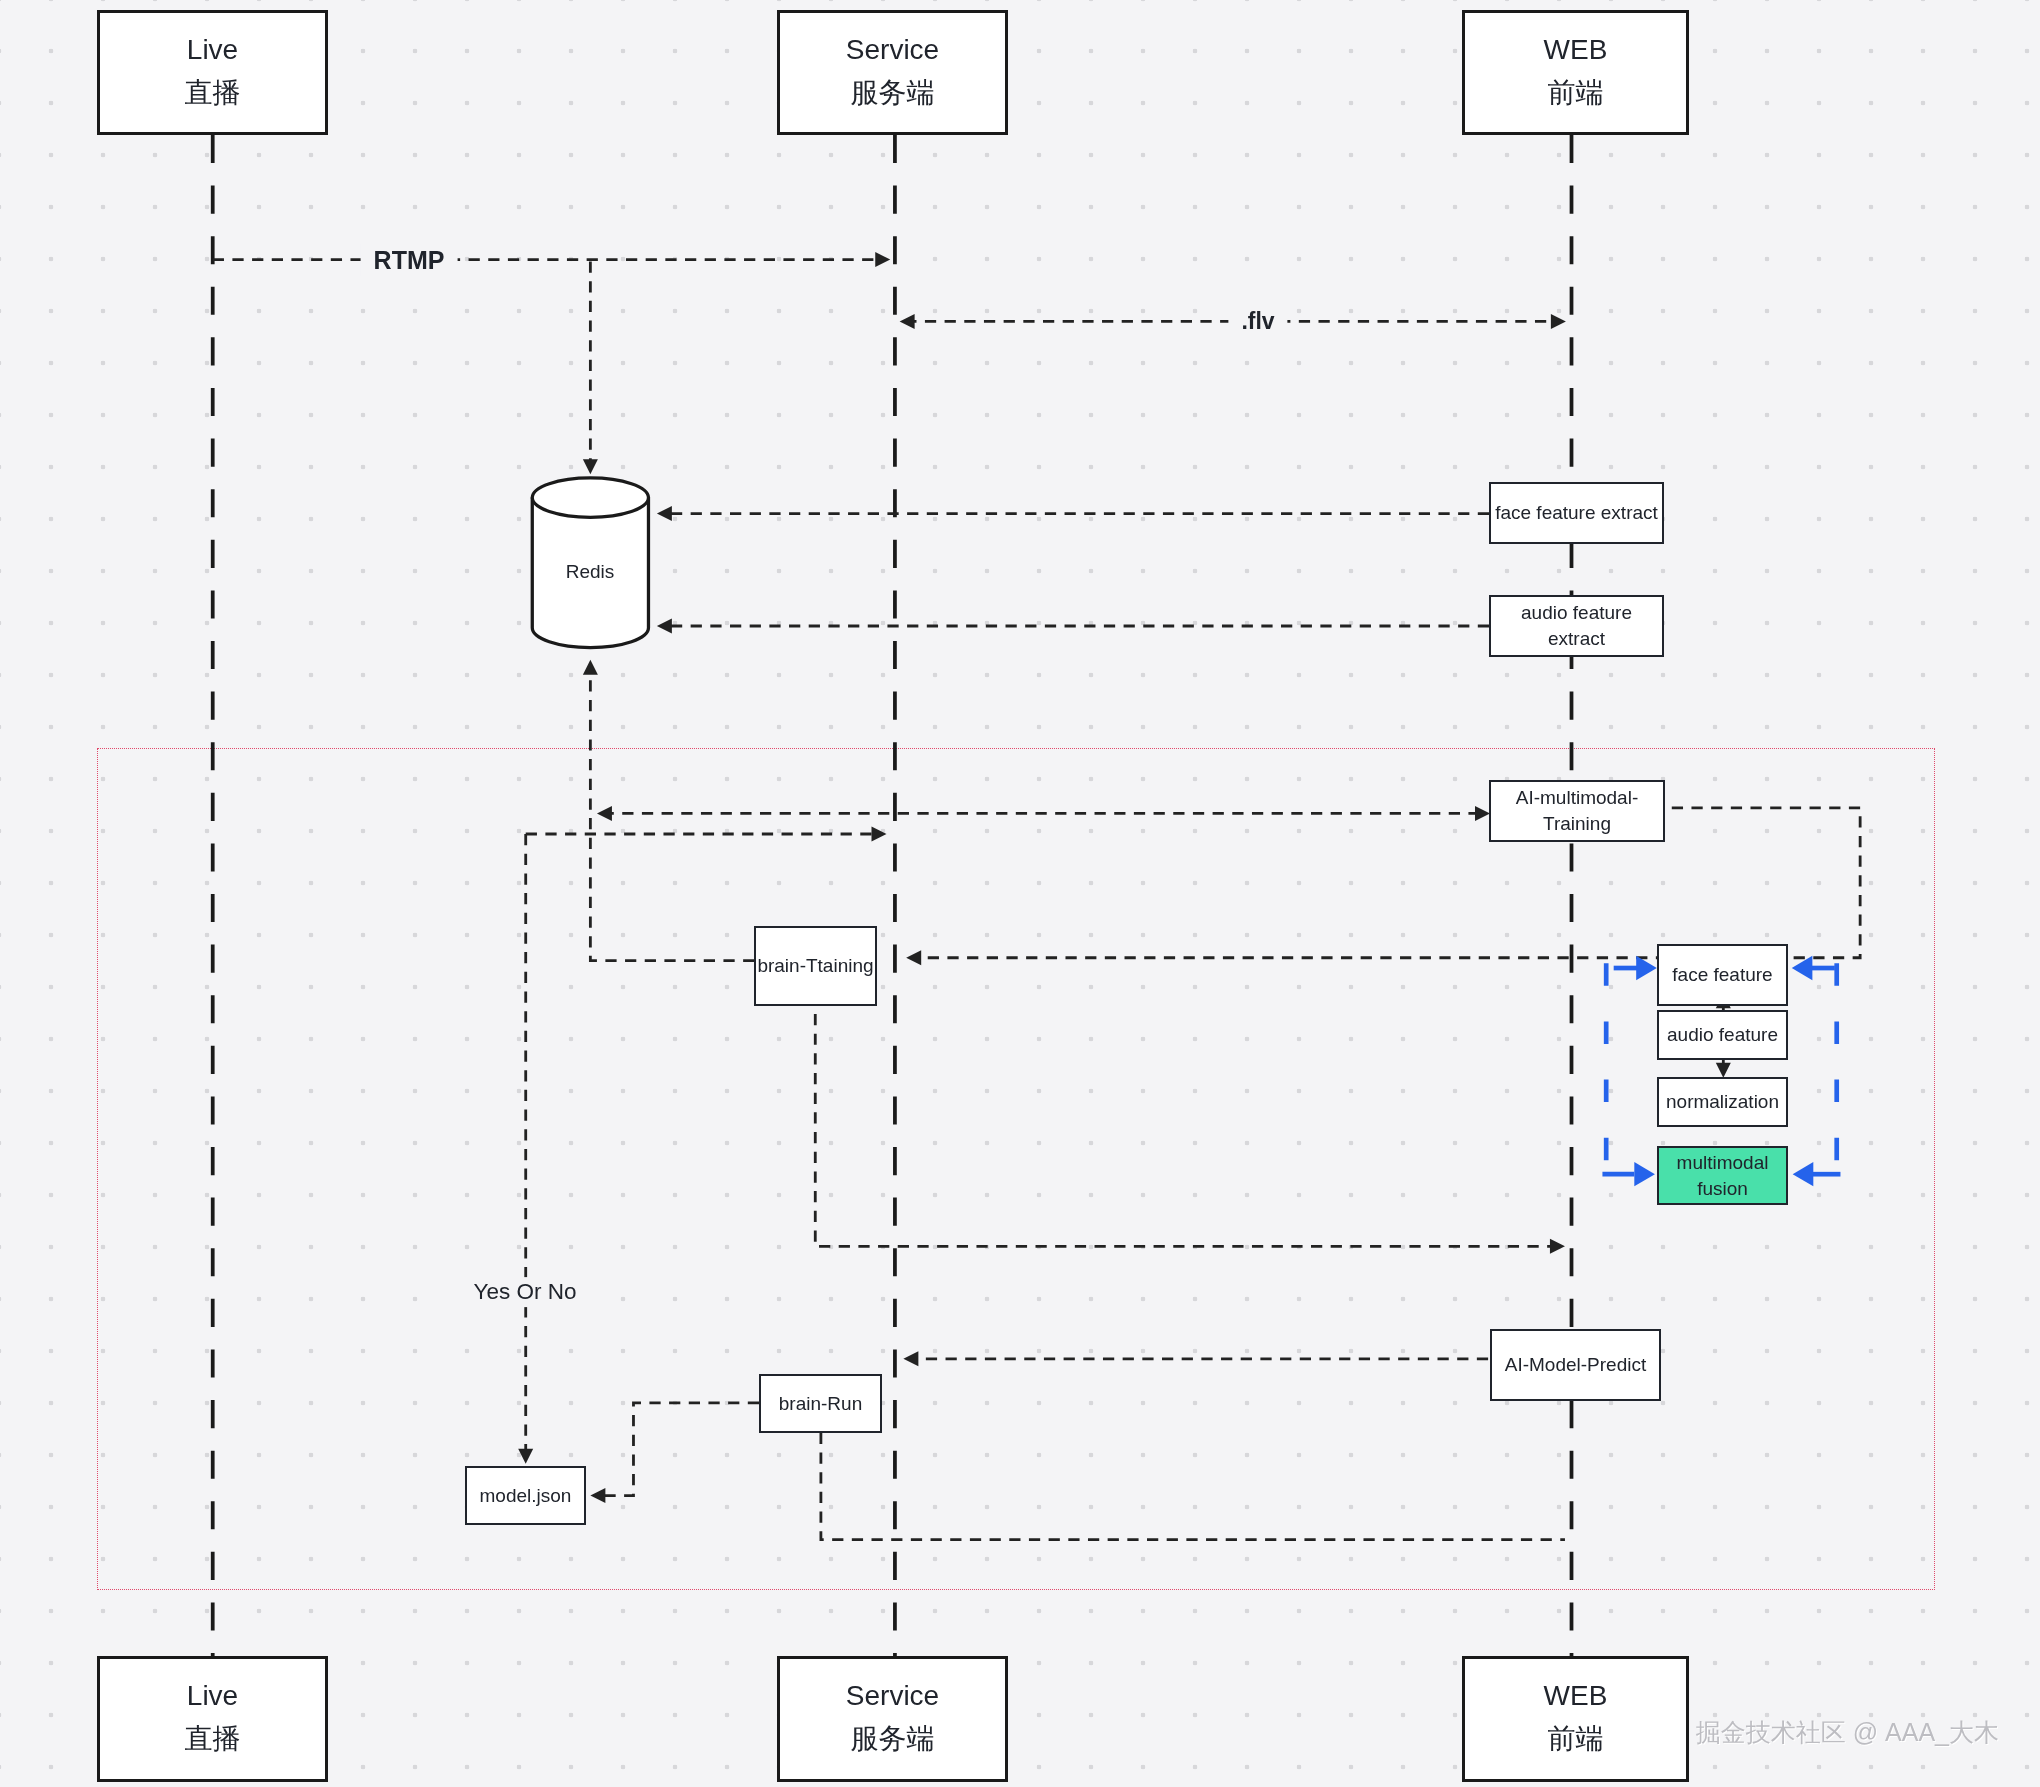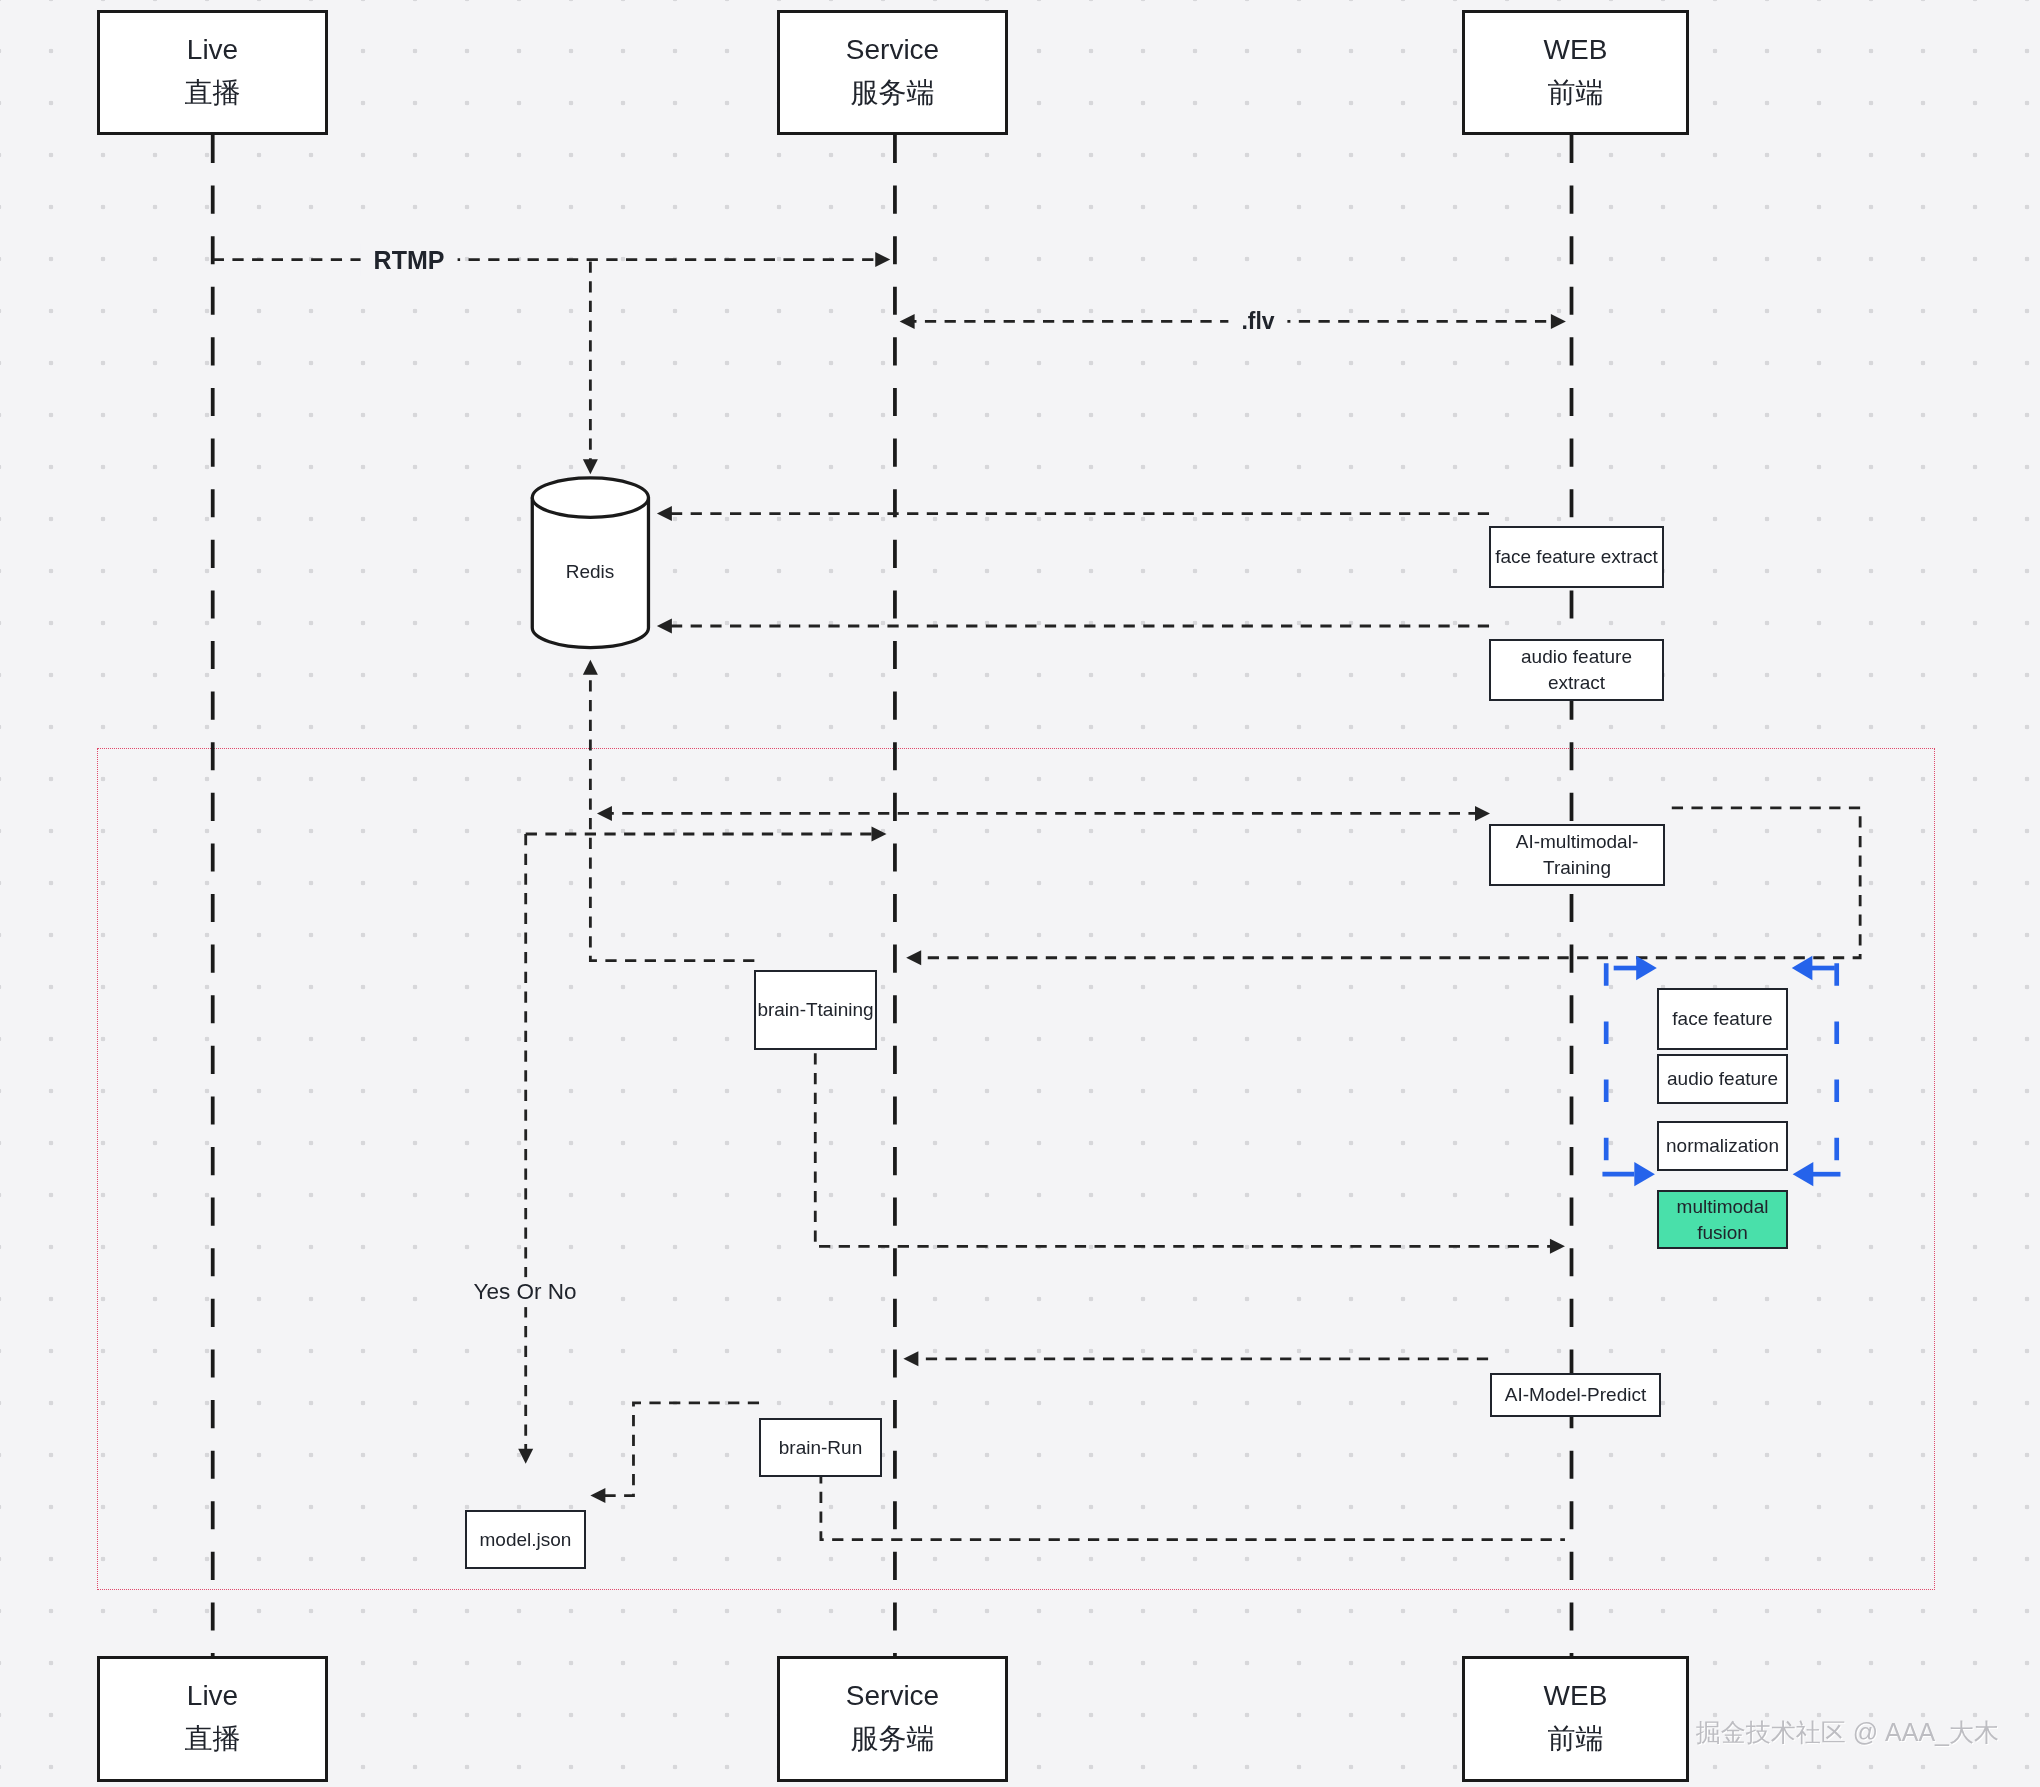--- a/index.html
+++ b/index.html
@@ -5,21 +5,21 @@
   html,body{margin:0;padding:0;background:#f4f4f6;font-family:"Liberation Sans",sans-serif;}
   .stage{position:relative;width:2041px;height:1788px;overflow:hidden;background:#f4f4f6;
     background-image:radial-gradient(#d7d7da 2.1px,transparent 2.6px);
     background-size:52px 52px;background-position:25px 25px;}
   svg.wires{position:absolute;left:0;top:0;z-index:1;}
   .pbox{position:absolute;z-index:3;background:#fff;border:3.7px solid #1a1a1a;
     display:flex;flex-direction:column;align-items:center;justify-content:center;gap:8.4px;
     font-size:28px;font-weight:500;color:#20242c;box-sizing:border-box;}
   .nbox{position:absolute;z-index:3;background:#fff;border:2.8px solid #20242c;
     display:flex;flex-direction:column;align-items:center;justify-content:center;
-    font-size:19px;font-weight:500;color:#20242c;text-align:center;line-height:1.35;box-sizing:border-box;margin-top:44px;}
+    font-size:19px;font-weight:500;color:#20242c;text-align:center;line-height:1.35;box-sizing:border-box;}
   .fusion{background:#49e0aa;}
   .frame{position:absolute;z-index:0;border:1.9px dotted #e0496b;box-sizing:border-box;}
   .linelabel{position:absolute;z-index:4;transform:translate(-50%,-50%);background:#f4f4f6;
     padding:1.9px 13px;font-size:23px;font-weight:600;color:#20242c;white-space:nowrap;}
   .redislabel{position:absolute;z-index:4;transform:translate(-50%,-50%);
     font-size:19px;font-weight:500;color:#20242c;}
   .watermark{position:absolute;z-index:4;font-size:25px;font-weight:500;color:#bdbdc2;
     text-shadow:0.9px 0.9px 0 #ffffff;white-space:nowrap;}
 </style>
 </head>
@@ -149,21 +149,21 @@
   <div class="nbox" style="left:1657px;top:1010px;width:131px;height:50px;">
     <span>audio feature</span>
   </div>
   <div class="nbox" style="left:1657px;top:1077px;width:131px;height:50px;">
     <span>normalization</span>
   </div>
   <div class="nbox fusion" style="left:1657px;top:1146px;width:131px;height:59px;text-align:right;">
     <span>multimodal</span>
     <span>fusion</span>
   </div>
-  <div class="nbox" style="left:1490px;top:1329px;width:171px;height:44px;">
+  <div class="nbox" style="left:1490px;top:1329px;width:171px;height:72px;">
     <span>AI-Model-Predict</span>
   </div>
   <div class="nbox" style="left:759px;top:1374px;width:123px;height:59px;">
     <span>brain-Run</span>
   </div>
   <div class="nbox" style="left:465px;top:1466px;width:121px;height:59px;">
     <span>model.json</span>
   </div>
 
   <div class="linelabel" style="left:409px;top:260px;font-size:25px;">RTMP</div>

